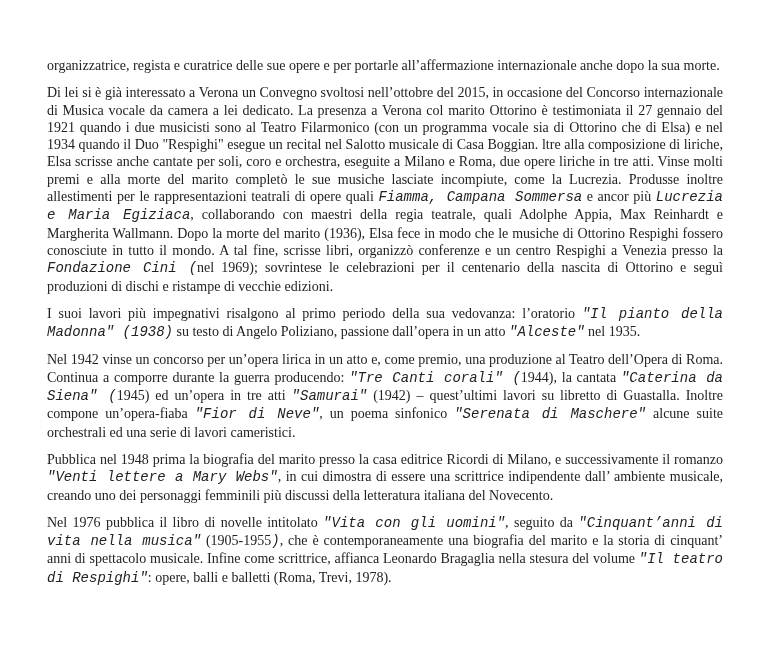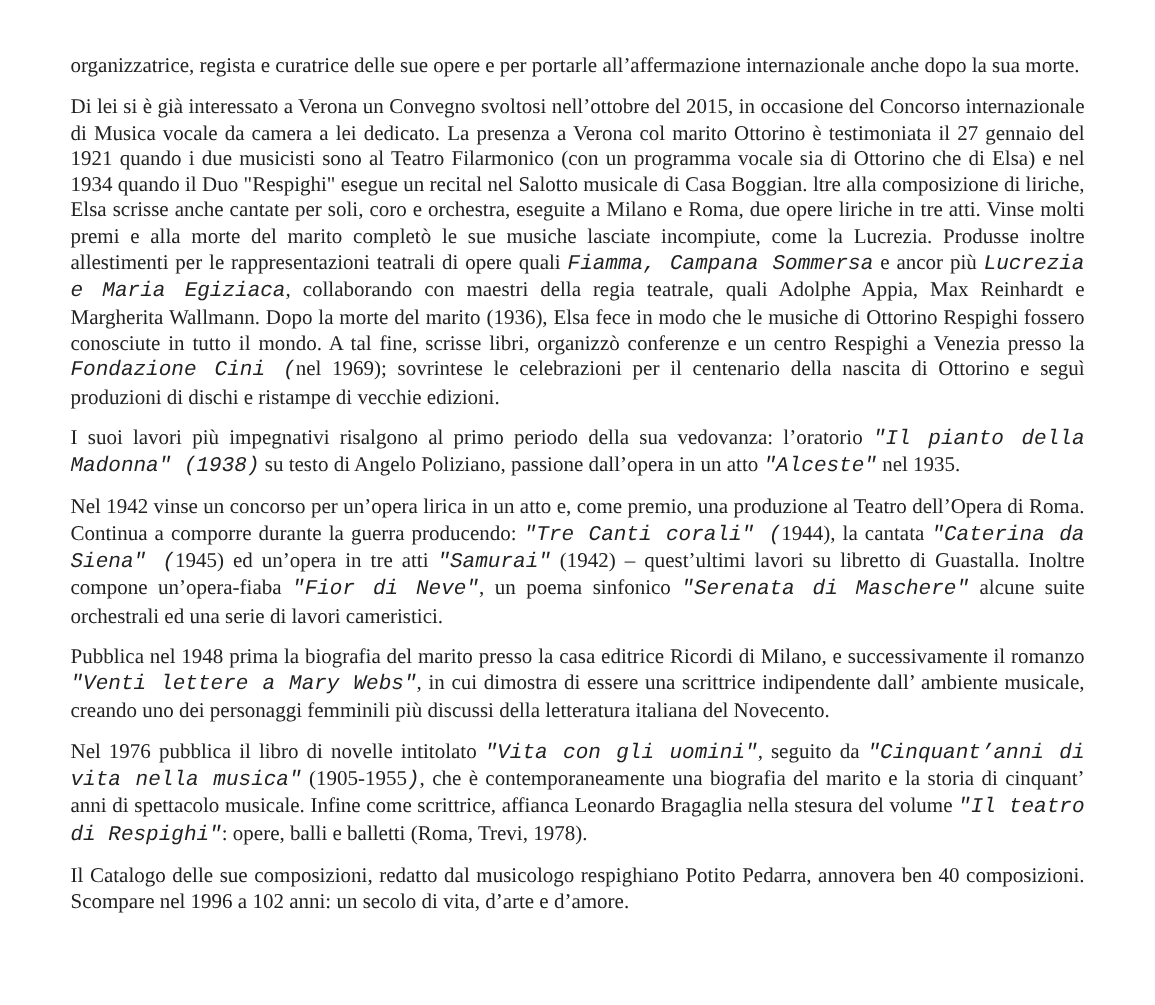--- a/index.html
+++ b/index.html
@@ -12,21 +12,21 @@
   }
   .page {
     position: relative;
     width: 770px;
     height: 670px;
     background: #ffffff;
   }
   .article {
     position: absolute;
     left: 47px;
-    top: 36px;
+    top: 57px;
     width: 676px;
     font-family: "Liberation Serif", serif;
     font-size: 14px;
     line-height: 17.3px;
     color: #222222;
     text-align: justify;
   }
   .article p {
     margin: 0 0 10px 0;
     padding: 0;
@@ -40,15 +40,14 @@
 <body style="background: rgb(255, 255, 255);">
 
 <div class="page">
   <div class="article" style="color: rgb(34, 34, 34);">
       <p><span>organizzatrice, regista e curatrice delle sue opere e per portarle all’affermazione internazionale anche dopo la sua morte.</span></p>
       <p><span>Di lei si è già interessato a Verona un Convegno svoltosi nell’ottobre del 2015, in occasione del Concorso internazionale di Musica vocale da camera a lei dedicato. La presenza a Verona col marito Ottorino è testimoniata il 27 gennaio del 1921 quando i due musicisti sono al Teatro Filarmonico (con un programma vocale sia di Ottorino che di Elsa) e nel 1934 quando il Duo "Respighi" esegue un recital nel Salotto musicale di Casa Boggian. ltre alla composizione di liriche, Elsa scrisse anche cantate per soli, coro e orchestra, eseguite a Milano e Roma, due opere liriche in tre atti. Vinse molti premi e alla morte del marito completò le sue musiche lasciate incompiute, come la Lucrezia. Produsse inoltre allestimenti per le rappresentazioni teatrali di opere quali </span><i>Fiamma, Campana Sommersa</i><span> e ancor più </span><i>Lucrezia e Maria Egiziaca</i><span>, collaborando con maestri della regia teatrale, quali Adolphe Appia, Max Reinhardt e Margherita Wallmann. Dopo la morte del marito (1936), Elsa fece in modo che le musiche di Ottorino Respighi fossero conosciute in tutto il mondo. A tal fine, scrisse libri, organizzò conferenze e un centro Respighi a Venezia presso la </span><i>Fondazione Cini (</i><span>nel 1969); sovrintese le celebrazioni per il centenario della nascita di Ottorino e seguì produzioni di dischi e ristampe di vecchie edizioni.</span></p>
       <p><span>I suoi lavori più impegnativi risalgono al primo periodo della sua vedovanza: l’oratorio </span><i>"Il pianto della Madonna" (1938)</i><span> su testo di Angelo Poliziano, passione dall’opera in un atto </span><i>"Alceste"</i><span> nel 1935.</span></p>
       <p><span>Nel 1942 vinse un concorso per un’opera lirica in un atto e, come premio, una produzione al Teatro dell’Opera di Roma. Continua a comporre durante la guerra producendo: </span><i>"Tre Canti corali" (</i><span>1944), la cantata </span><i>"Caterina da Siena" (</i><span>1945) ed un’opera in tre atti </span><i>"Samurai"</i><span> (1942) – quest’ultimi lavori su libretto di Guastalla. Inoltre compone un’opera-fiaba </span><i>"Fior di Neve"</i><span>, un poema sinfonico </span><i>"Serenata di Maschere"</i><span> alcune suite orchestrali ed una serie di lavori cameristici.</span></p>
       <p><span>Pubblica nel 1948 prima la biografia del marito presso la casa editrice Ricordi di Milano, e successivamente il romanzo </span><i>"Venti lettere a Mary Webs"</i><span>, in cui dimostra di essere una scrittrice indipendente dall’ ambiente musicale, creando uno dei personaggi femminili più discussi della letteratura italiana del Novecento.</span></p>
       <p><span>Nel 1976 pubblica il libro di novelle intitolato </span><i>"Vita con gli uomini"</i><span>, seguito da </span><i>"Cinquant’anni di vita nella musica"</i><span> (1905-1955</span><i>)</i><span>, che è contemporaneamente una biografia del marito e la storia di cinquant’ anni di spettacolo musicale. Infine come scrittrice, affianca Leonardo Bragaglia nella stesura del volume </span><i>"Il teatro di Respighi"</i><span>: opere, balli e balletti (Roma, Trevi, 1978).</span></p>
-      <p><span>Il Catalogo delle sue composizioni, redatto dal musicologo respighiano Potito Pedarra, annovera ben 40 composizioni. Scompare nel 1996 a 102 anni: un secolo di vita, d’arte e d’amore.</span></p>
     </div>
 </div>
 
 </body></html>

